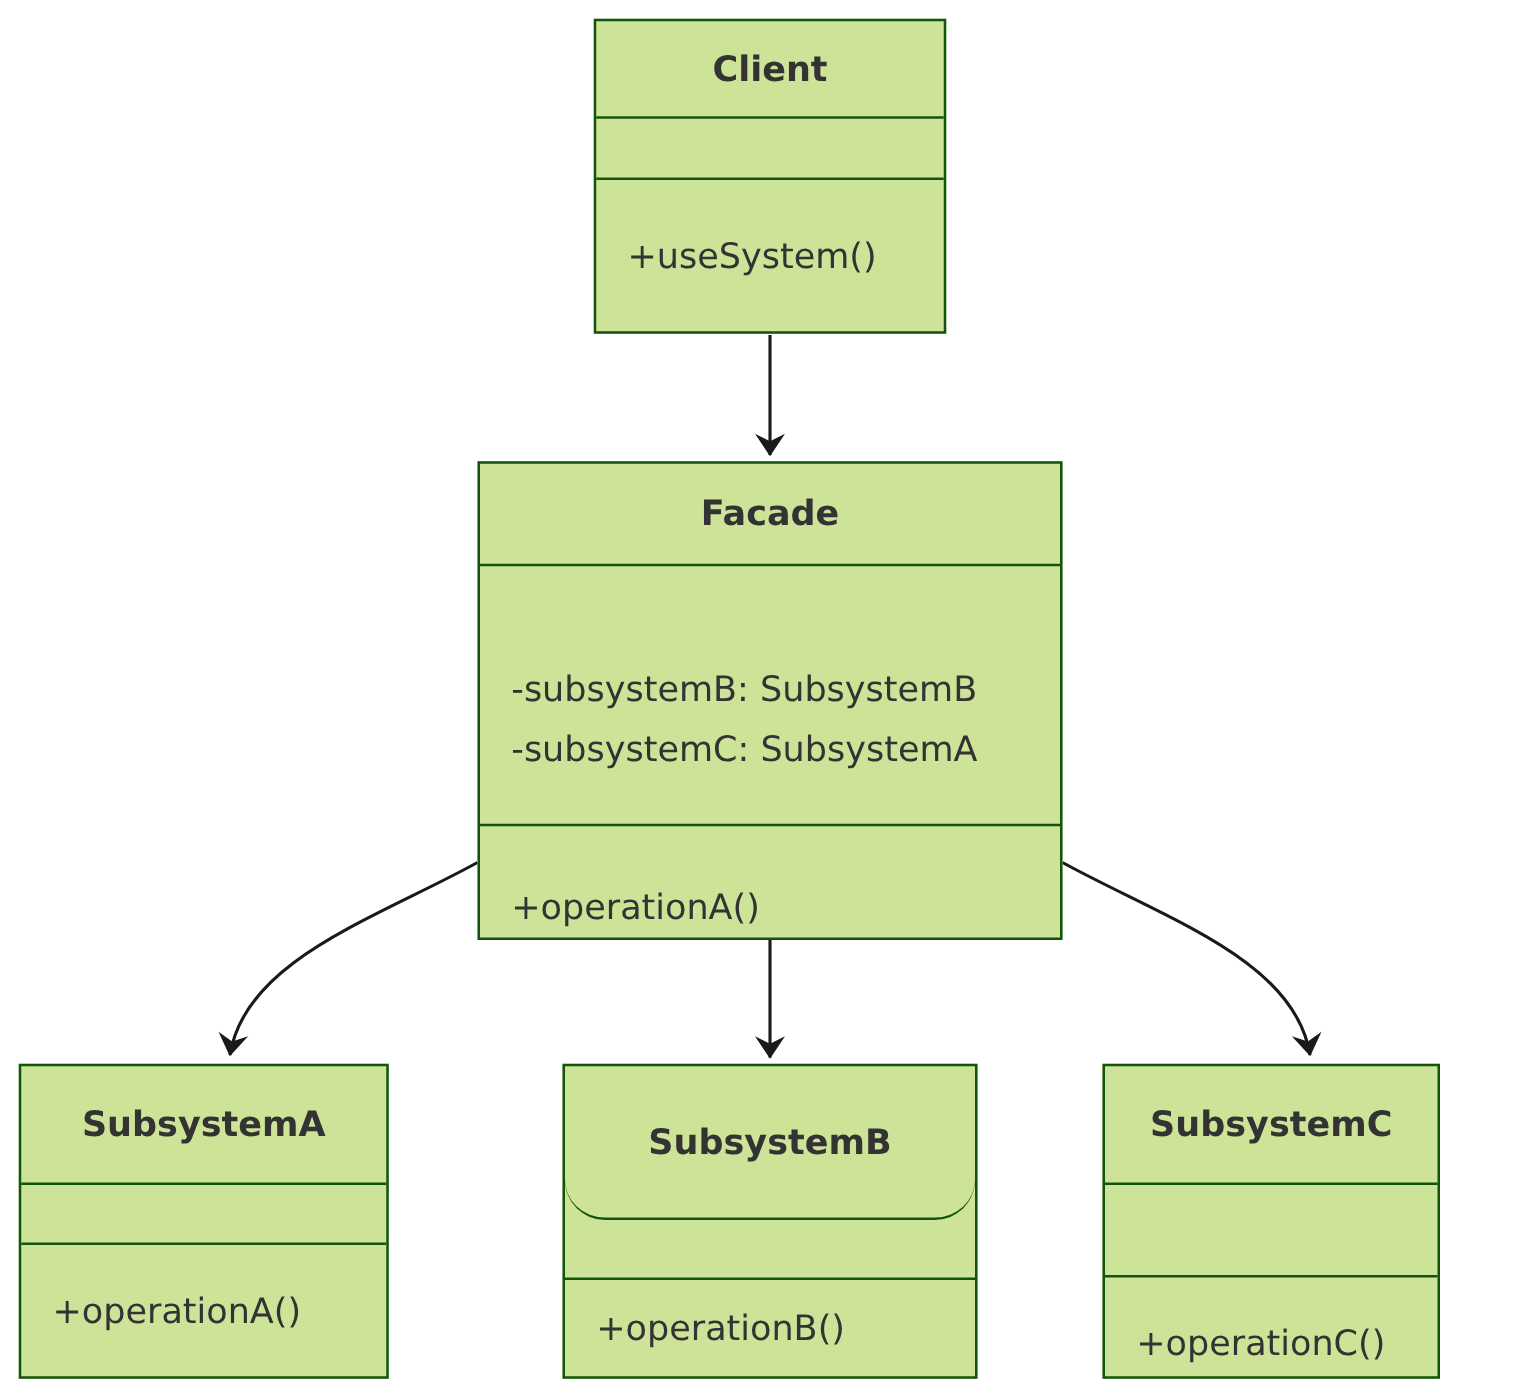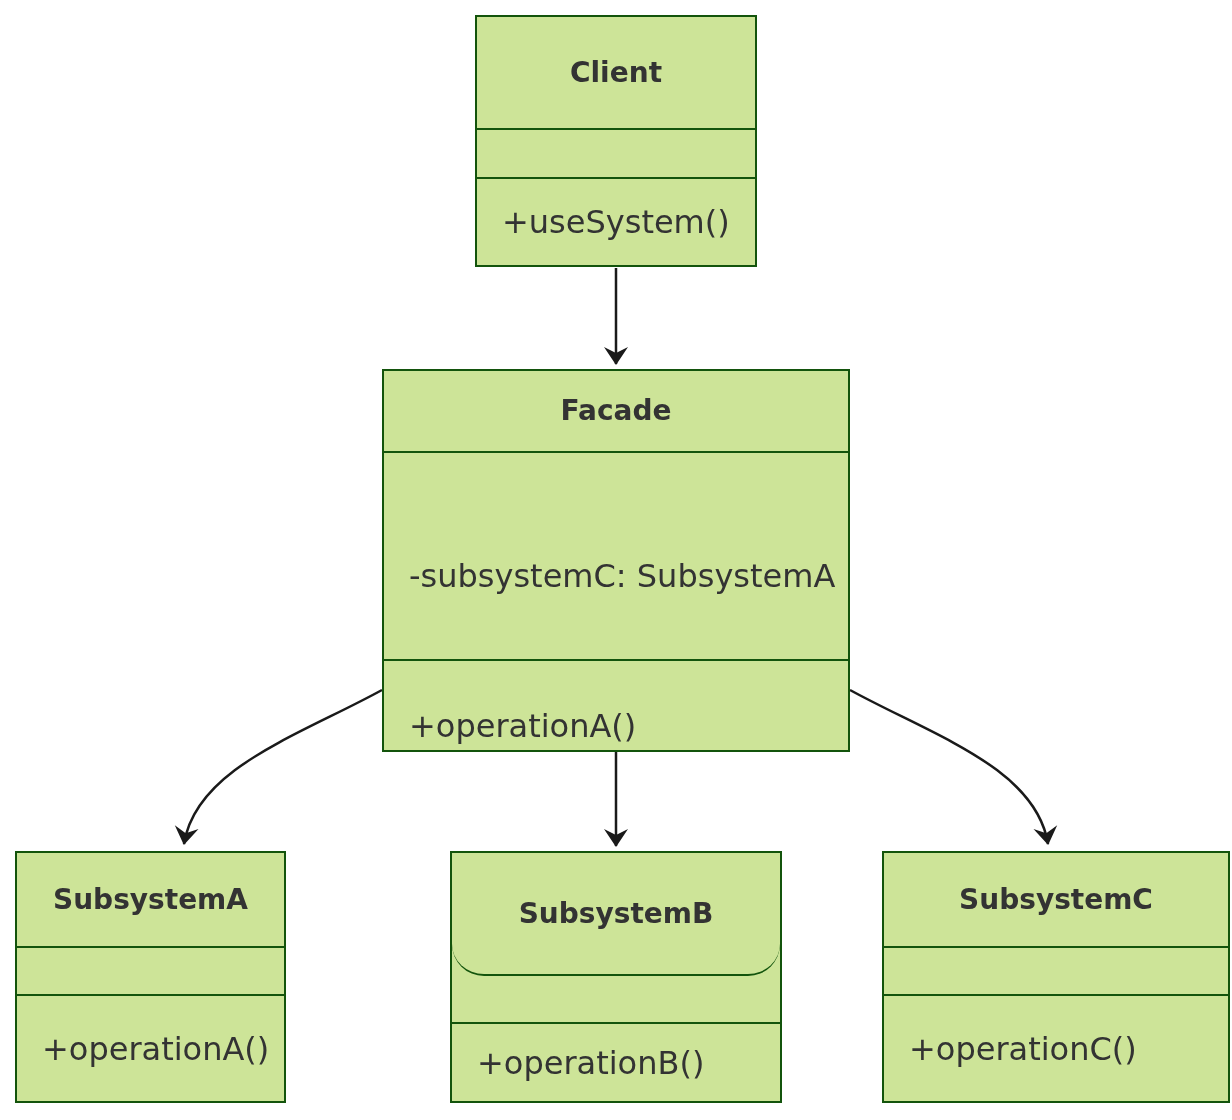--- a/index.html
+++ b/index.html
@@ -56,21 +56,21 @@
   }
 
   .compartment.methods {
     flex: 1;
     display: flex;
     flex-direction: column;
     justify-content: center;
   }
 
   .member {
-    font-size: 32px;
+    font-size: 28px;
     line-height: 48px;
     padding-left: 25px;
     white-space: nowrap;
   }
 </style>
 </head>
 <body>
 
 <div class="canvas">
 
@@ -80,54 +80,55 @@
         <path d="M1,2 L19,14 L1,26 L7,14 Z" fill="#1a1a1a"></path>
       </marker>
     </defs>
     <path d="M 616 268 L 616 364" fill="none" stroke="#1a1a1a" stroke-width="2.5" marker-end="url(#arrowhead)"></path>
     <path d="M 382 690 C 300 735, 196 768, 184 844" fill="none" stroke="#1a1a1a" stroke-width="2.5" marker-end="url(#arrowhead)"></path>
     <path d="M 616 752 L 616 846" fill="none" stroke="#1a1a1a" stroke-width="2.5" marker-end="url(#arrowhead)"></path>
     <path d="M 850 690 C 932 735, 1036 768, 1048 844" fill="none" stroke="#1a1a1a" stroke-width="2.5" marker-end="url(#arrowhead)"></path>
   </svg>
 
   <div class="class-box" style="left:475px; top:15px; width:282px; height:252px;">
-    <div class="compartment title" style="height:113px;">Client</div>
+    <div class="compartment title" style="height:78px;">Client</div>
     <div class="compartment attrs" style="height:49px;"></div>
     <div class="compartment methods">
       <div class="member">+useSystem()</div>
     </div>
   </div>
 
   <div class="class-box" style="left:382px; top:369px; width:468px; height:383px;gap:41px;">
     <div class="compartment title" style="height:94px;">Facade</div>
     <div class="compartment attrs" style="height:192px;">
+      <div class="member">-subsystemB: SubsystemB</div>
       <div class="member">-subsystemC: SubsystemA</div>
     </div>
     <div class="compartment methods">
       <div class="member">+operationA()</div>
     </div>
   </div>
 
-  <div class="class-box" style="left:15px; top:851px; width:271px; height:252px;align-items:center;">
+  <div class="class-box" style="left:15px; top:851px; width:296px; height:252px;align-items:center;">
     <div class="compartment title" style="height:95px;">SubsystemA</div>
     <div class="compartment attrs" style="height:48px;"></div>
     <div class="compartment methods">
       <div class="member">+operationA()</div>
     </div>
   </div>
 
   <div class="class-box" style="left:450px; top:851px; width:332px; height:252px;">
     <div class="compartment title" style="height:123px;border-radius:32px;">SubsystemB</div>
     <div class="compartment attrs" style="height:48px;"></div>
     <div class="compartment methods">
       <div class="member">+operationB()</div>
     </div>
   </div>
 
-  <div class="class-box" style="left:882px; top:851px; width:348px; height:252px;">
+  <div class="class-box" style="left:882px; top:851px; width:270px; height:252px;gap:26px;">
     <div class="compartment title" style="height:95px;">SubsystemC</div>
     <div class="compartment attrs" style="height:48px;"></div>
     <div class="compartment methods">
       <div class="member">+operationC()</div>
     </div>
   </div>
 
 </div>
 
 </body></html>

